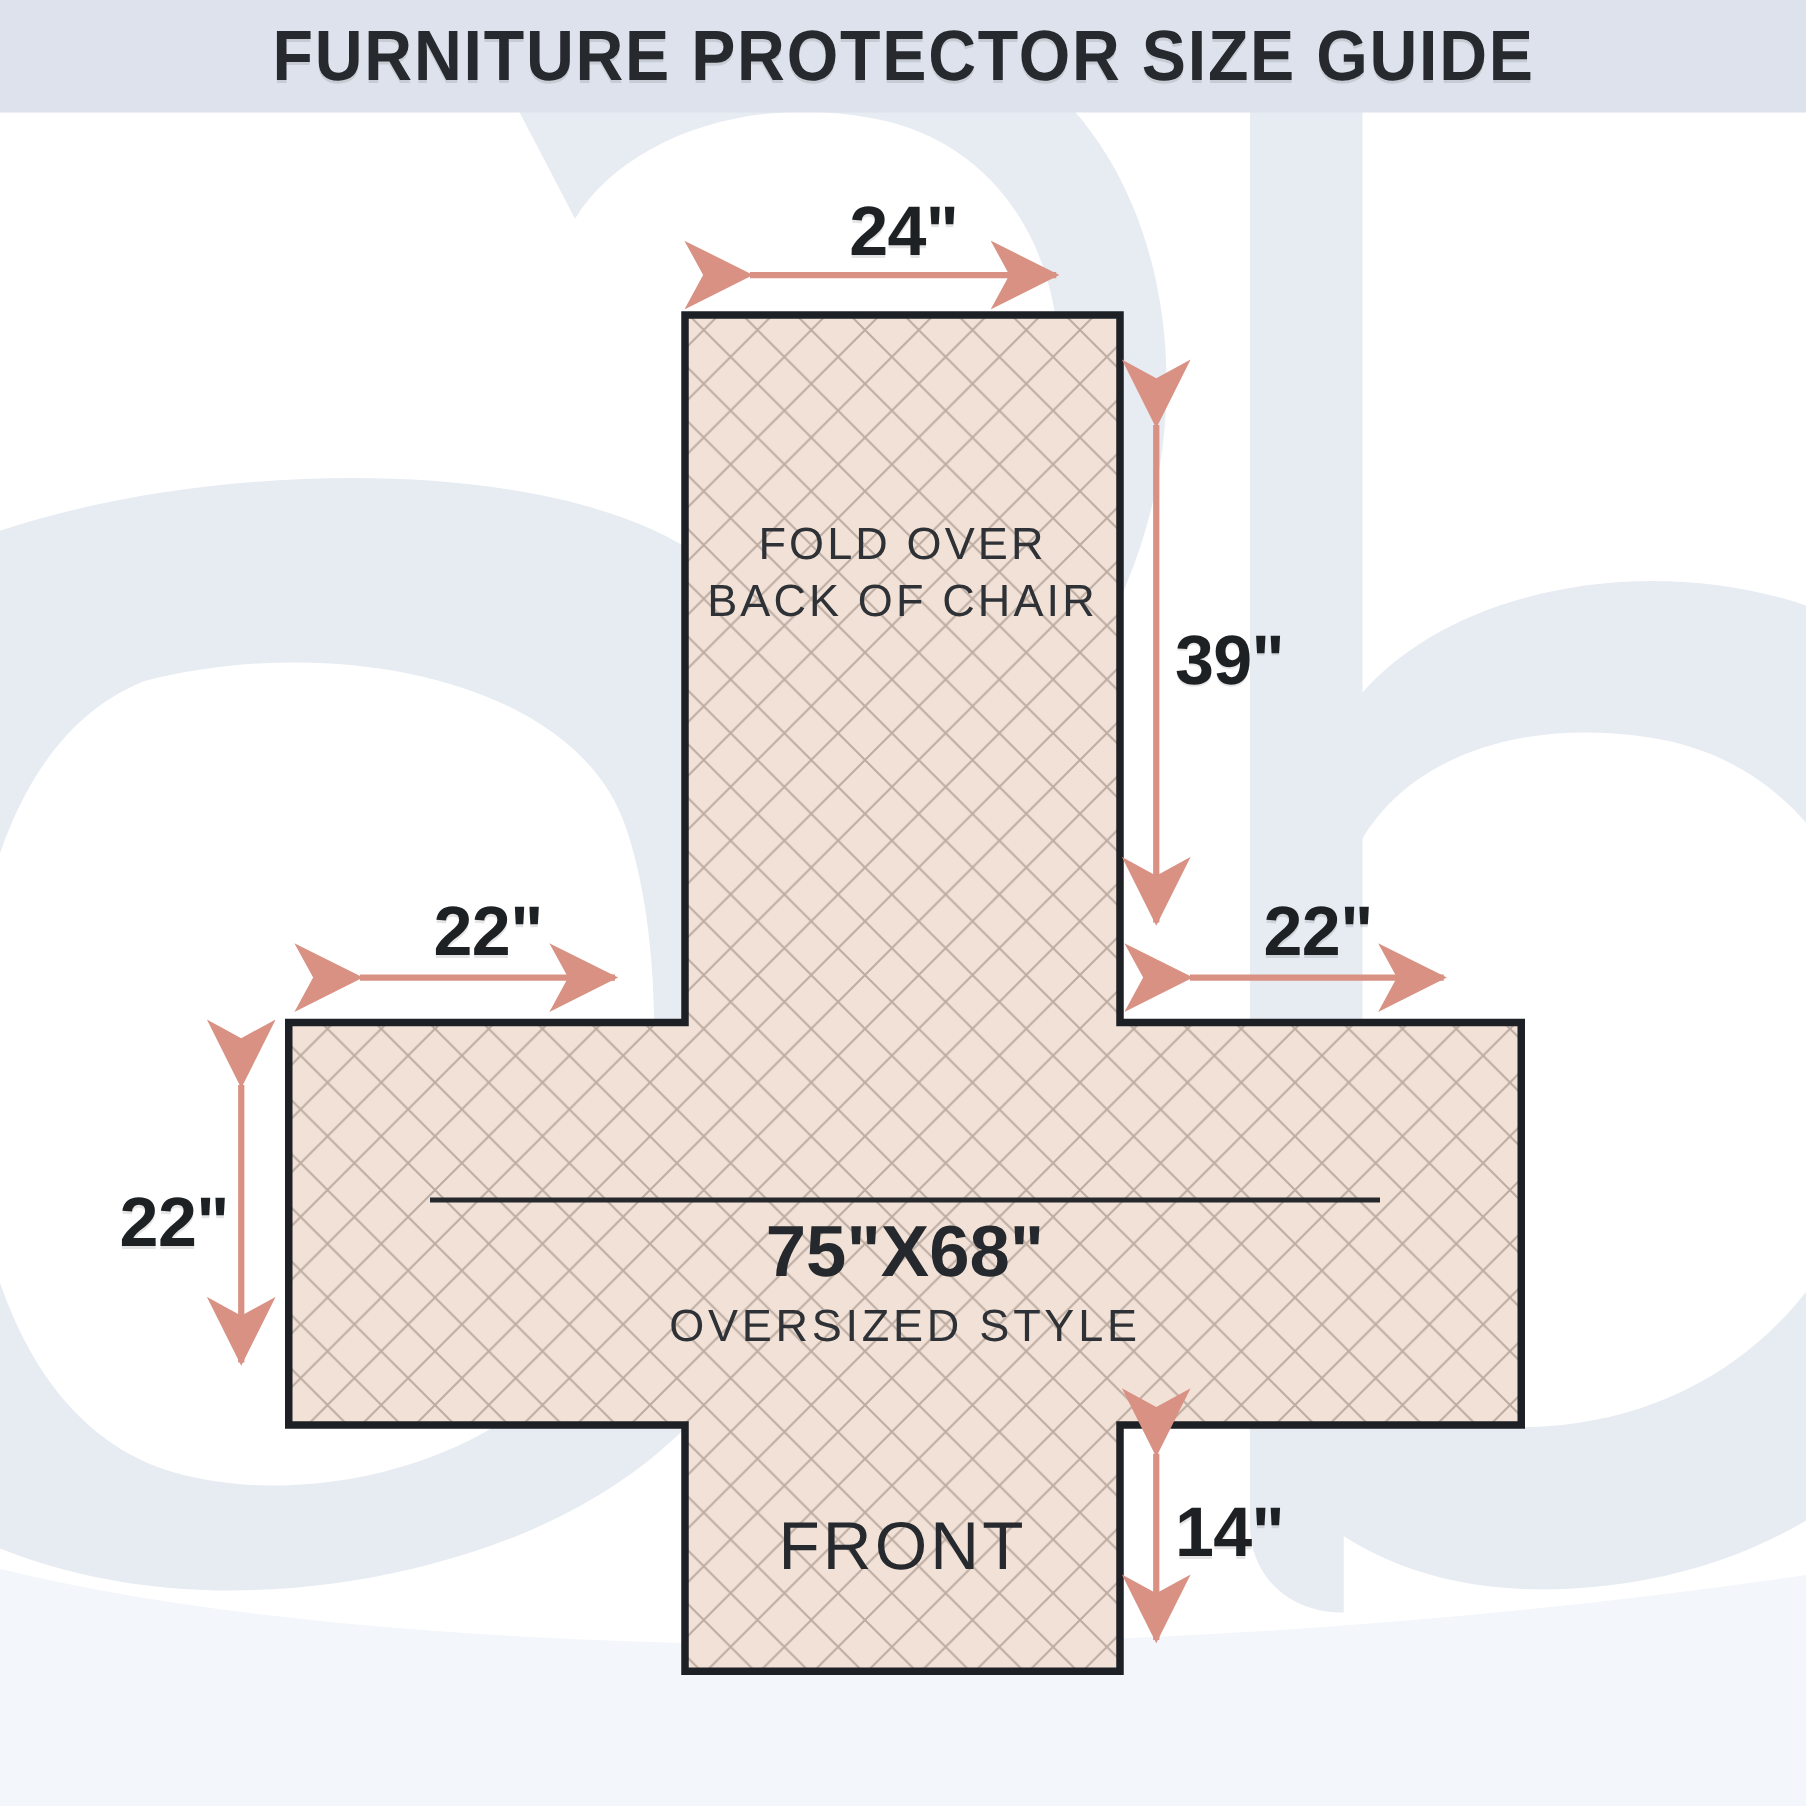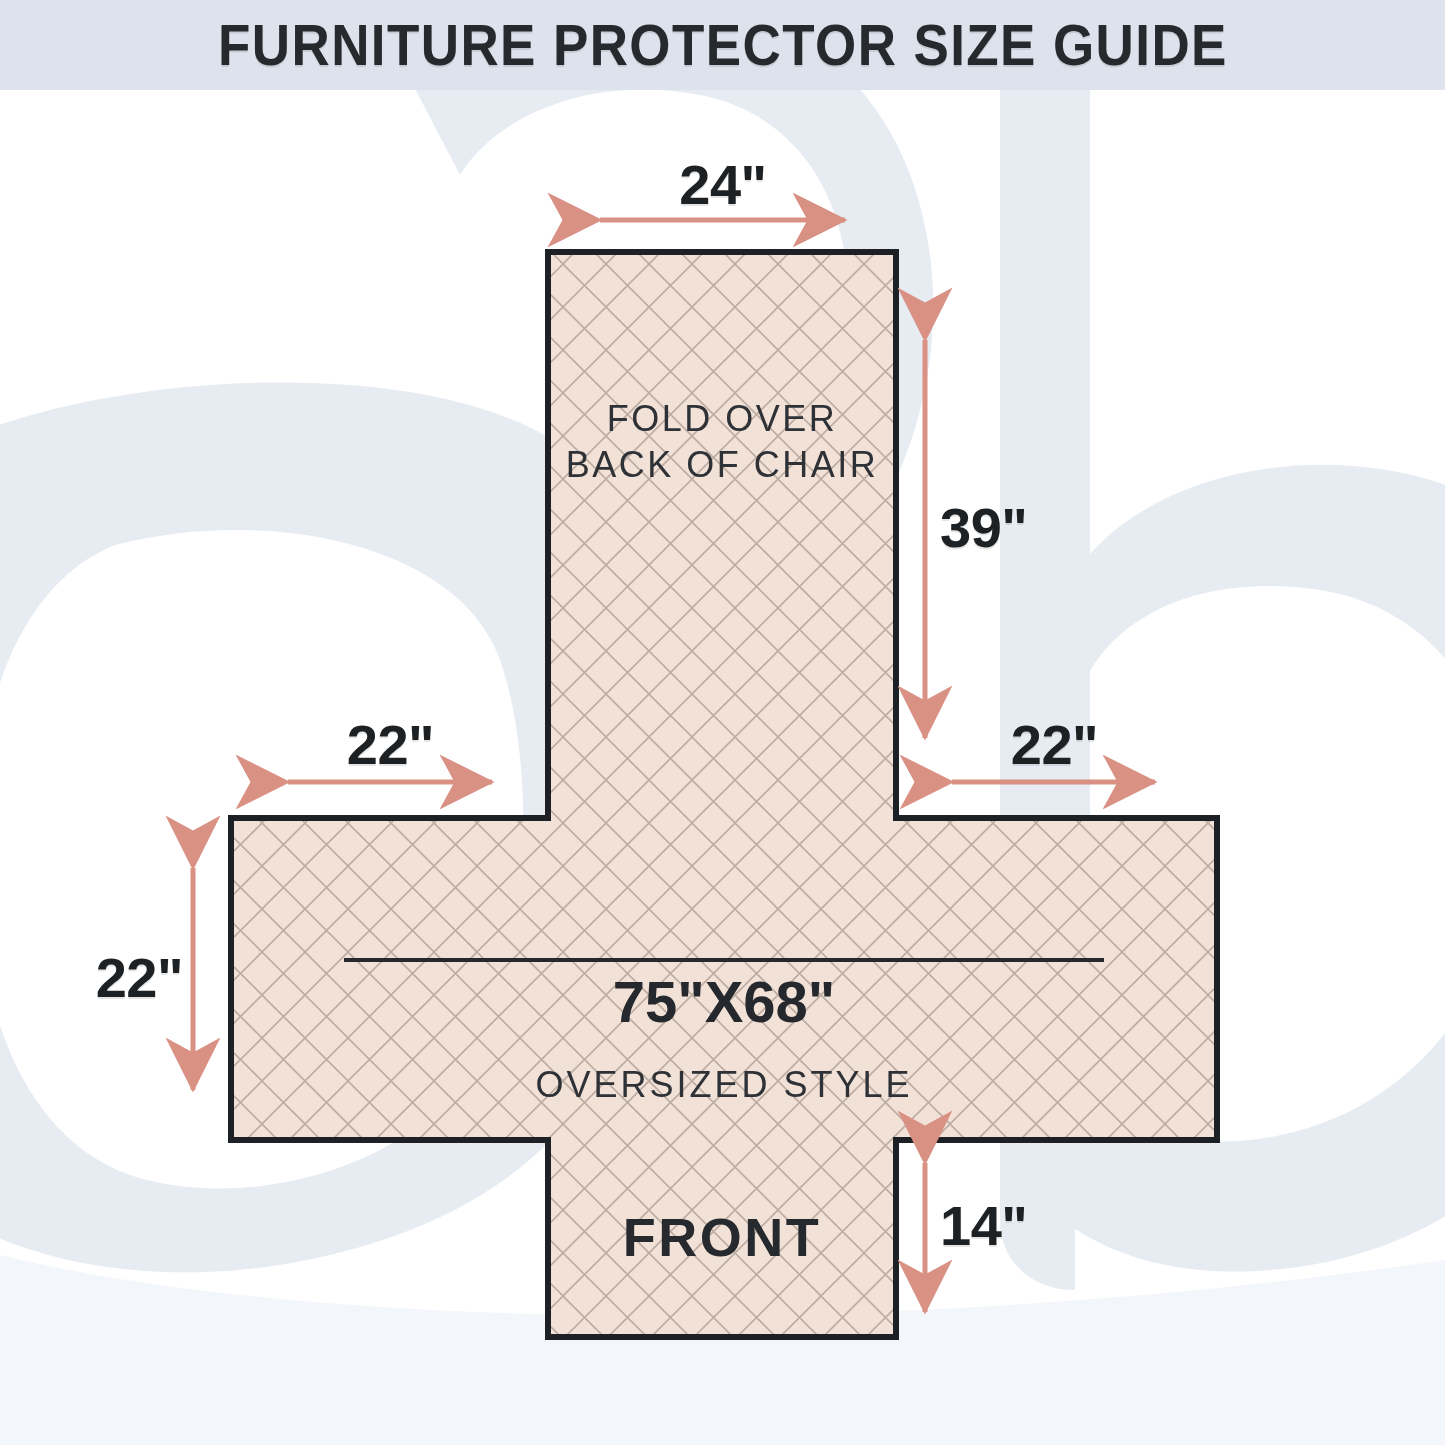--- a/index.html
+++ b/index.html
@@ -118,20 +118,21 @@
     letter-spacing: 2px;
     color: #262a2e;
   }
   .back-sub {
     font-family: "Liberation Sans", sans-serif;
     font-weight: 300;
     font-size: 36px;
     letter-spacing: 2.5px;
     color: #2e3236;
     line-height: 1.28;
+    margin-top: 16px;
   }
 
   .main-title {
     font-family: "Liberation Sans", sans-serif;
     font-weight: 700;
     font-size: 59px;
     letter-spacing: 1.5px;
     color: #25292d;
   }
   .title-rule {
@@ -149,21 +150,21 @@
   .main-sub {
     font-family: "Liberation Sans", sans-serif;
     font-weight: 300;
     font-size: 36px;
     letter-spacing: 3px;
     color: #2e3236;
   }
 
   .front-title {
     font-family: "Liberation Sans", sans-serif;
-    font-weight: 700;
+    font-weight: 400;
     font-size: 54px;
     letter-spacing: 2.5px;
     color: #262a2e;
   }
 </style>
 </head>
 <body>
 
 <div id="stage">
 
@@ -306,19 +307,19 @@
 
     <div class="lbl dim-num" style="left:58px; top:945px; width:125px; text-align:right;">22"</div>
 
     <div class="lbl dim-num" style="left:940px; top:1193px; width:200px; text-align:left;">14"</div>
 
     <div class="lbl back-sub" style="left:528px; top:396px; width:388px;">FOLD OVER</div>
     <div class="lbl back-sub" style="left:528px; top:442px; width:388px;">BACK OF CHAIR</div>
 
     <div class="title-rule" style="left:344px; top:958px; width:760px;"></div>
     <div class="lbl main-size" style="left:234px; top:968px; width:980px;">75"X68"</div>
-    <div class="lbl main-sub" style="left:234px; top:1040px; width:980px;margin-top:24px;">OVERSIZED STYLE</div>
+    <div class="lbl main-sub" style="left:234px; top:1040px; width:980px;">OVERSIZED STYLE</div>
 
     <div class="lbl front-title" style="left:548px; top:1206px; width:348px;">FRONT</div>
 
   </div>
 
 </div>
 
 </body></html>

